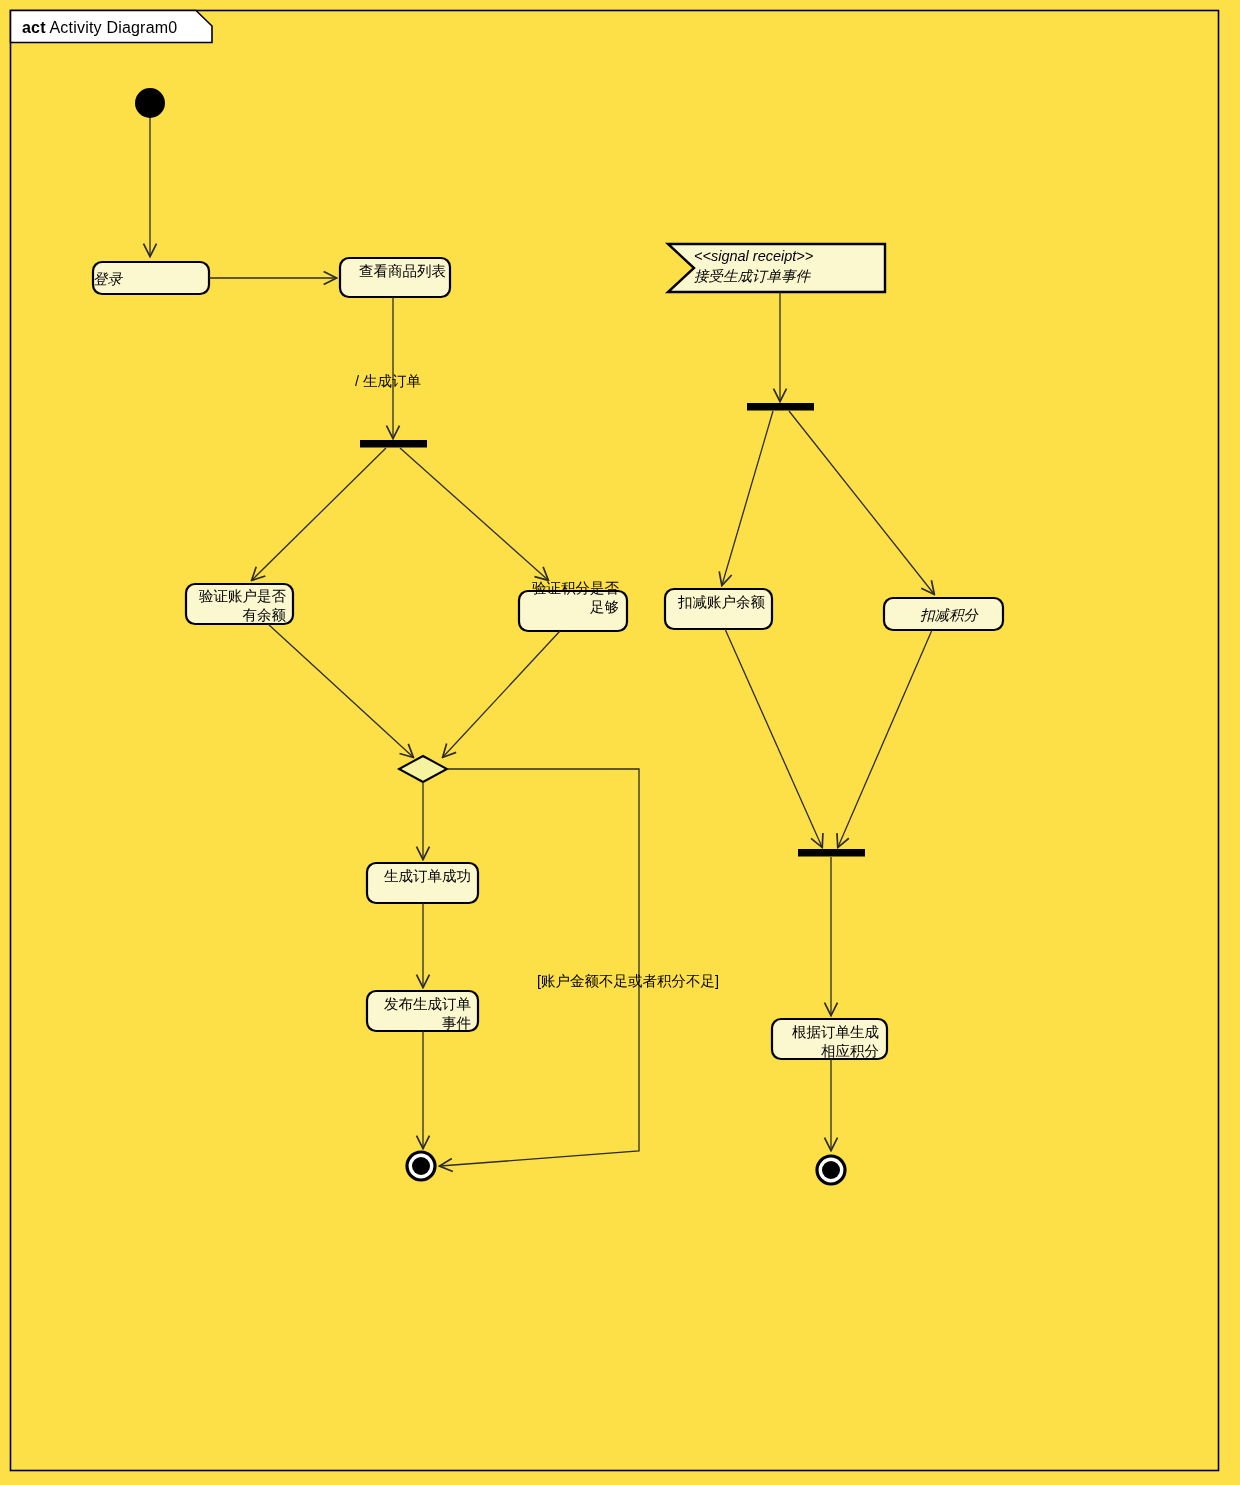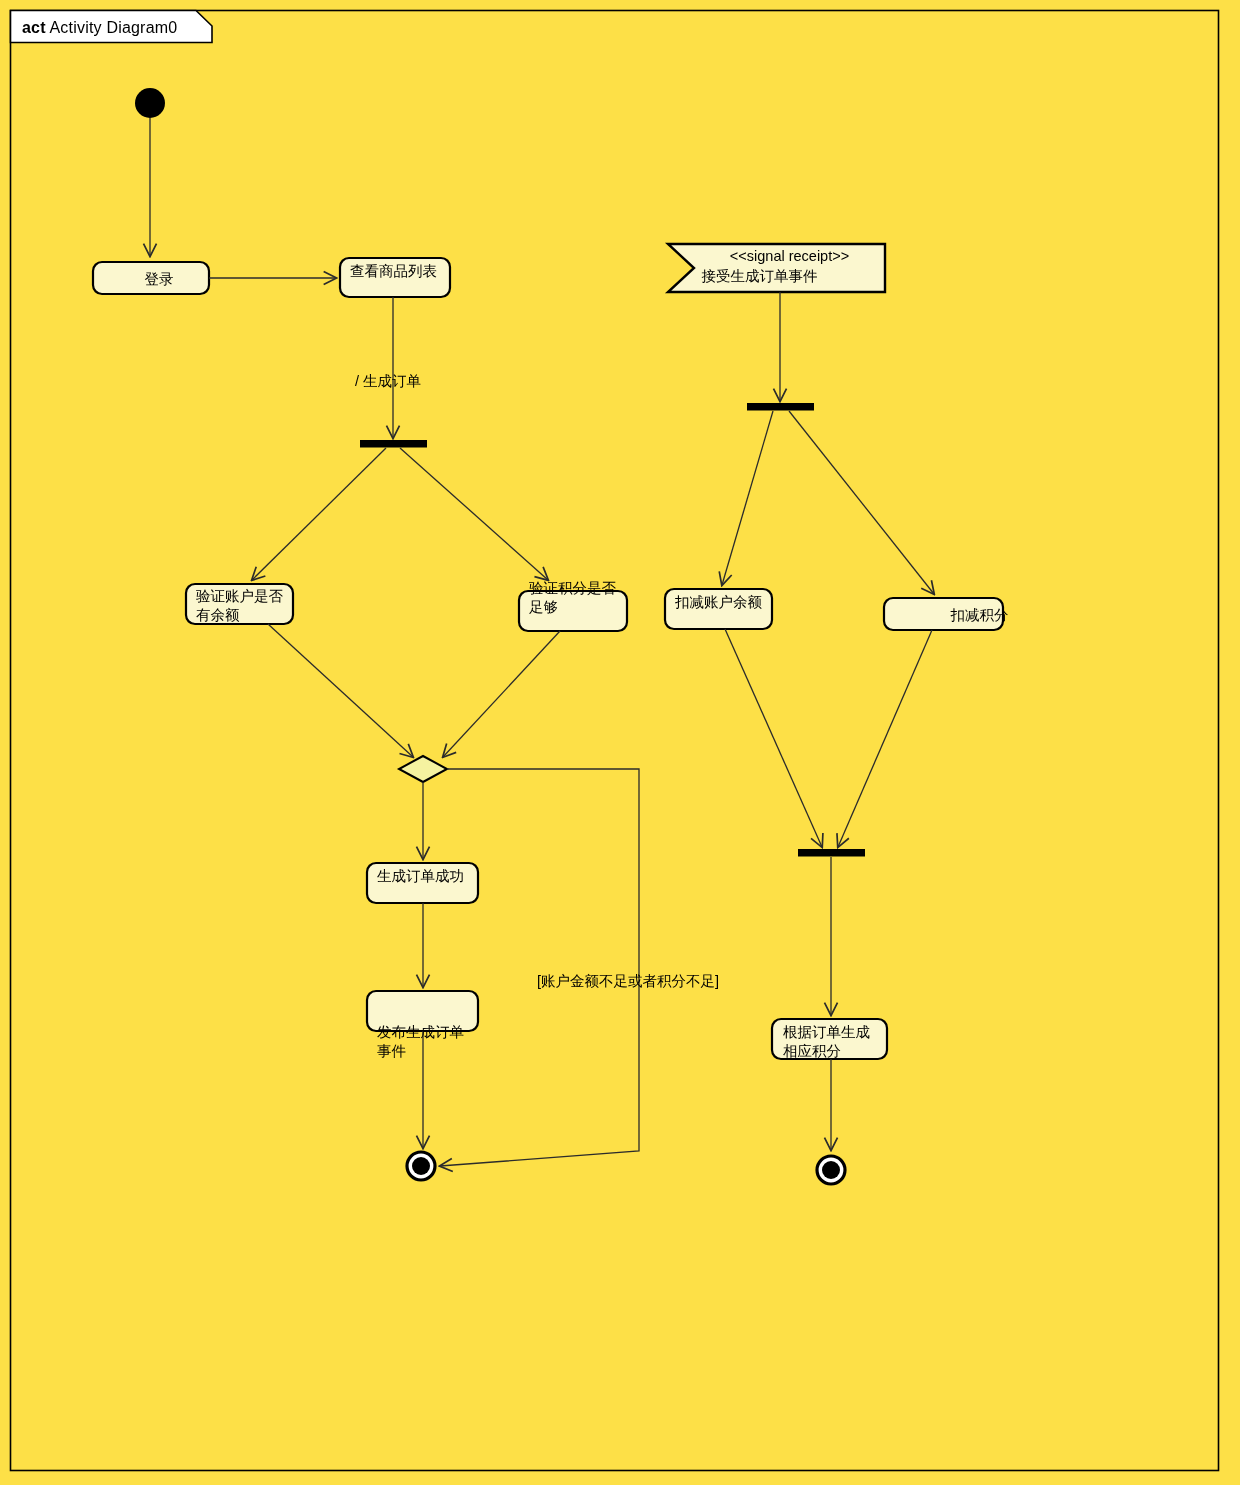--- a/index.html
+++ b/index.html
@@ -38,24 +38,25 @@
   }
   .node-label {
     position: absolute;
     color: #000000;
     font-size: 14.5px;
     line-height: 19px;
     white-space: pre-line;
     pointer-events: none;
   }
   .node-label.center {
-    text-align: center;
+    text-align: left;
+    font-style: italic;
   }
   .node-label.left {
-    text-align: left;
+    text-align: right;
   }
   .edge-label {
     position: absolute;
     color: #000000;
     font-size: 14.5px;
     line-height: 19px;
     white-space: nowrap;
   }
   .hit {
     position: absolute;
@@ -194,26 +195,26 @@
   <div class="node-label left" style="left:350px; top:262px; width:96px;">查看商品列表</div>
 
   <div class="edge-label" style="left:355px; top:372px;text-align:right;">/ 生成订单</div>
 
   <div class="node-label left" style="left:196px; top:588px; width:90px;font-family:Liberation Mono, monospace;">验证账户是否有余额</div>
 
   <div class="node-label left" style="left:529px; top:579px; width:90px;">验证积分是否足够</div>
 
   <div class="node-label left" style="left:377px; top:867px; width:94px;">生成订单成功</div>
 
-  <div class="node-label left" style="left:377px; top:995px; width:94px;margin-top:28px;">发布生成订单事件</div>
+  <div class="node-label left" style="left:377px; top:995px; width:94px;">发布生成订单事件</div>
 
   <div class="edge-label" style="left:537px; top:972px;">[账户金额不足或者积分不足]</div>
 
   <div class="node-label center" style="left:694px; top:247px; width:191px;">&lt;&lt;signal receipt&gt;&gt;</div>
-  <div class="node-label center" style="left:664px; top:267px; width:191px;">接受生成订单事件</div>
+  <div class="node-label center" style="left:694px; top:267px; width:191px;">接受生成订单事件</div>
 
   <div class="node-label left" style="left:675px; top:593px; width:90px;">扣减账户余额</div>
 
   <div class="node-label center" style="left:884px; top:606px; width:119px;padding-left:36px;">扣减积分</div>
 
   <div class="node-label left" style="left:783px; top:1023px; width:96px;">根据订单生成相应积分</div>
 
   <div class="hit" style="left:93px; top:262px; width:116px; height:32px;"></div>
   <div class="hit" style="left:340px; top:258px; width:110px; height:39px;"></div>
   <div class="hit" style="left:668px; top:244px; width:217px; height:48px;"></div>

